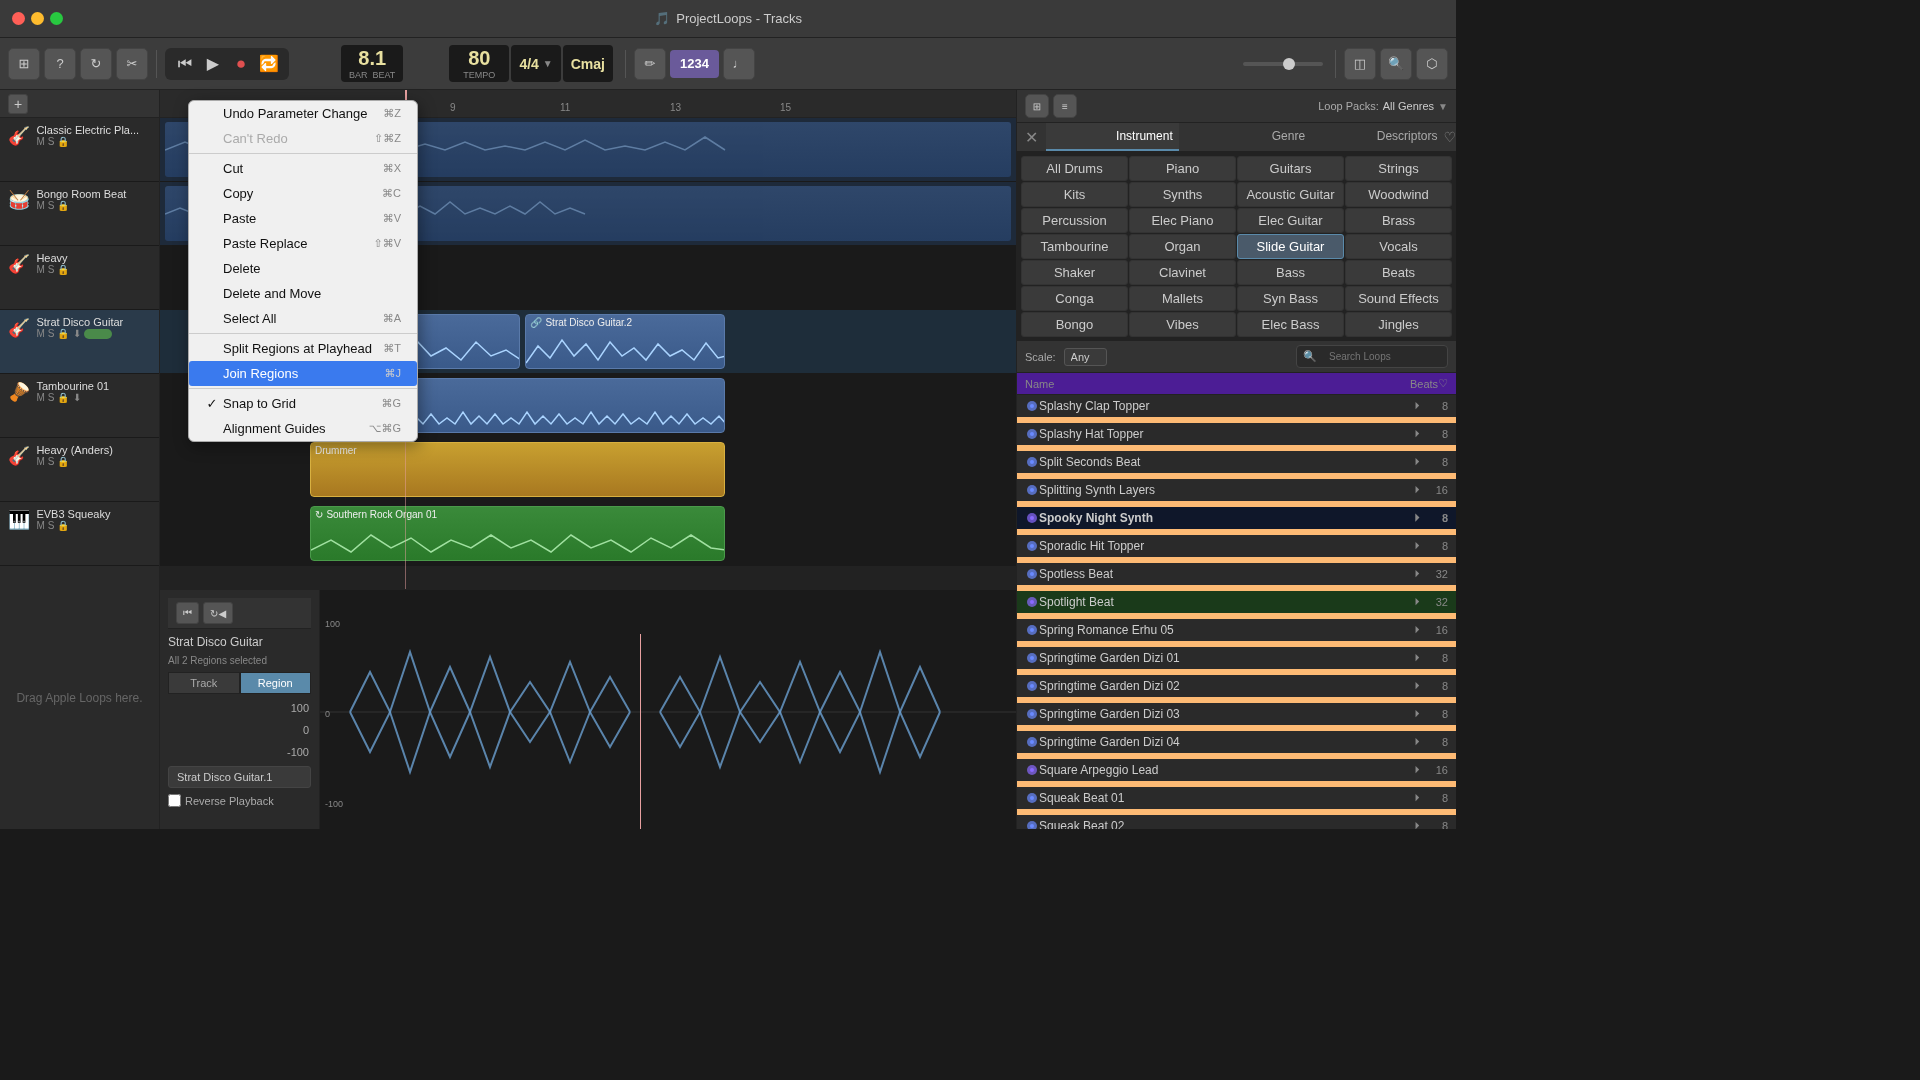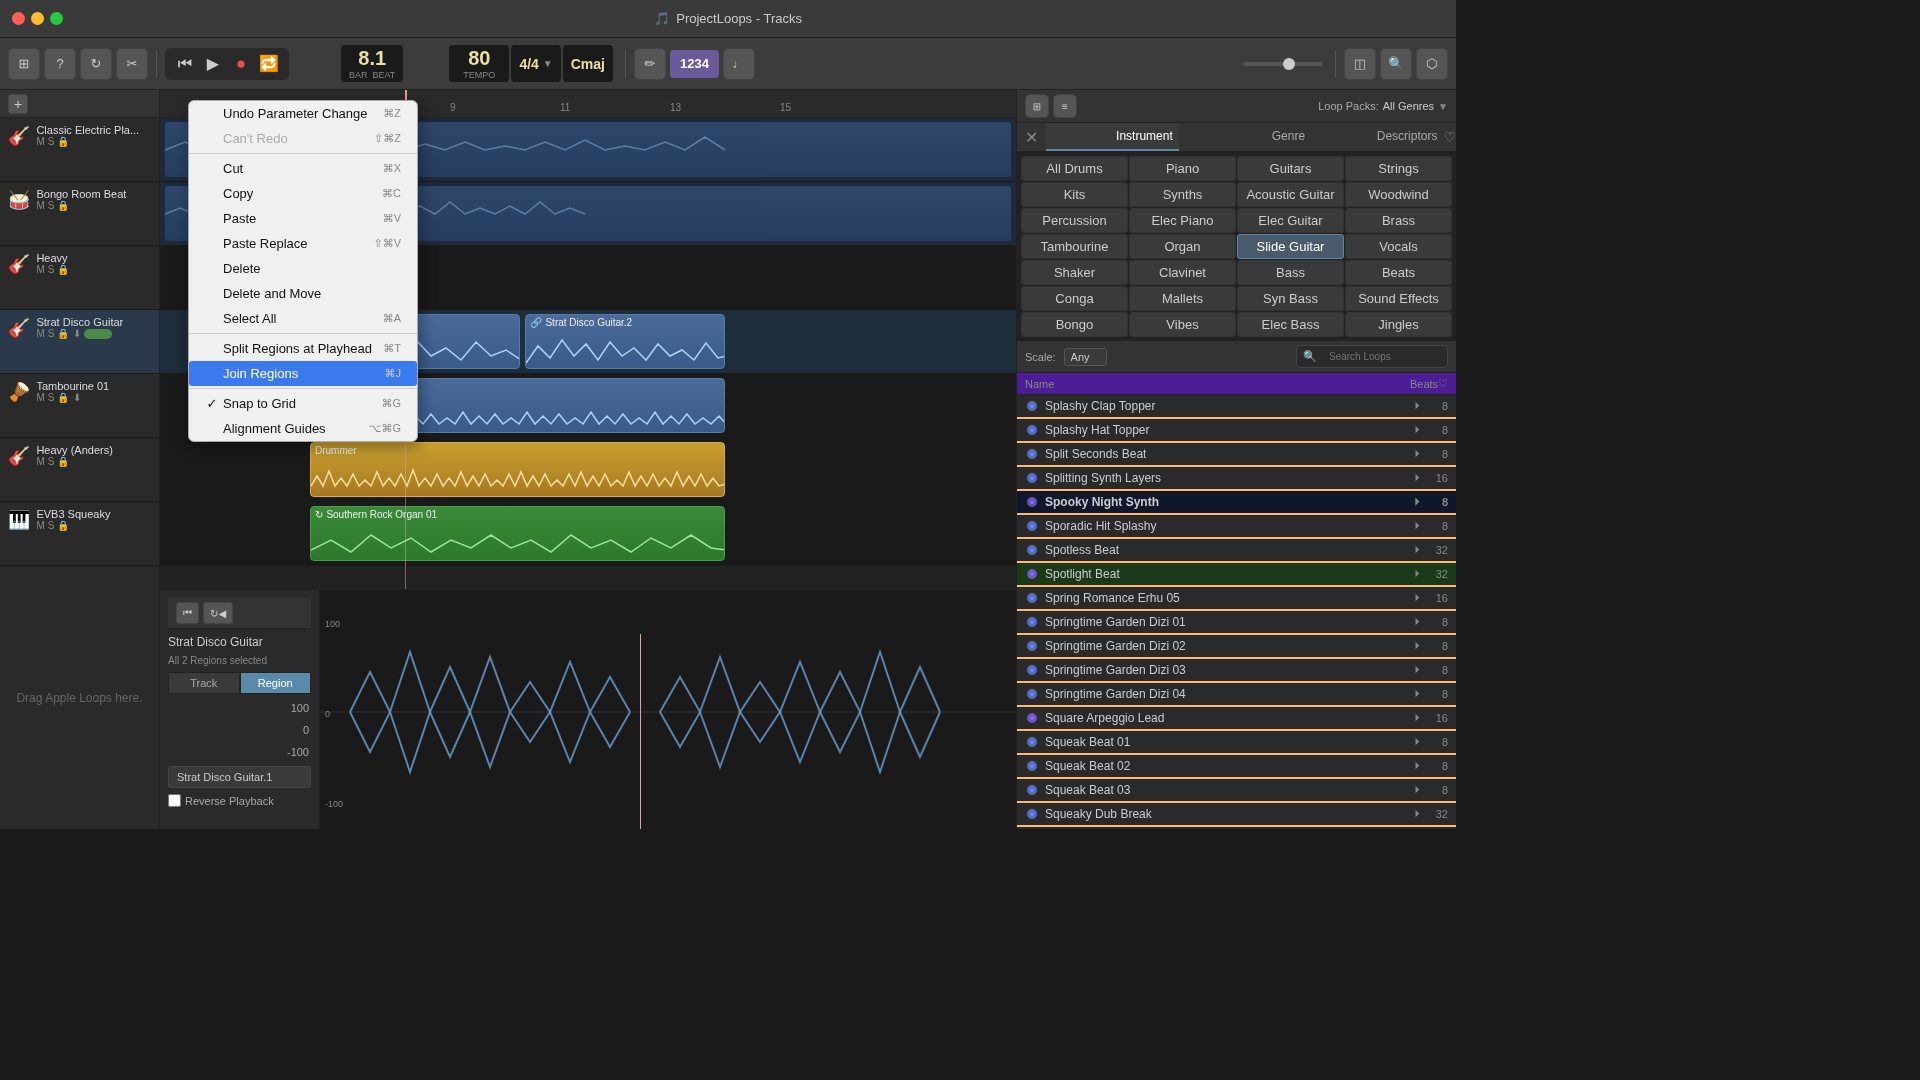--- a/index.html
+++ b/index.html
@@ -63,21 +63,21 @@
     .bottom-ruler { height: 20px; background: #4c1d95; border-bottom: 1px solid #222; display: flex; align-items: flex-end; padding-bottom: 3px; margin-top: 44px; }
 
     
     .right-panel { width: 440px; background: #2a2a2a; border-left: 1px solid #222; display: flex; flex-direction: column; flex-shrink: 0; }
     .rp-tab { flex: 1; padding: 6px; text-align: right; font-size: 12px; color: #aaa; cursor: pointer; border-bottom: 2px solid transparent; }
     .rp-tab.active { color: #fff; background: #3a3a3a; border-bottom: 2px solid #5a8aaa; }
     .instrument-grid { display: grid; grid-template-columns: 1fr 1fr 1fr 1fr; gap: 1px; padding: 4px; background: #222; }
     .inst-btn { background: #3a3a3a; border: 1px solid #333; border-radius: 3px; color: #ccc; padding: 4px 6px; font-size: 13px; text-align: center; cursor: pointer; }
     .search-input { flex: 1; background: #2a2a2a; border: 1px solid #444; border-radius: 4px; color: #ccc; padding: 3px 8px; font-size: 11px; }
     .loop-list { flex: 1; overflow-y: auto; }
-    .loop-item { display: flex; padding: 4px 8px; border-bottom: 2px solid #fdba74; cursor: pointer; gap: 6px; }
+    .loop-item { display: flex; padding: 4px 8px; border-bottom: 6px solid #fdba74; cursor: pointer; }
     .loop-icon { width: 14px; height: 14px; display: flex; align-items: center; justify-content: center; flex-shrink: 0; }
     .loop-name { flex: 1; font-size: 12px; color: #ccc; }
     .loop-beats { font-size: 11px; color: #888; width: 20px; text-align: right; }
     .loop-play-btn { width: 14px; height: 14px; color: #888; display: flex; align-items: center; justify-content: center; font-size: 10px; cursor: pointer; }
     .list-header { display: flex; align-items: center; padding: 4px 8px; border-bottom: 1px solid #222; background: #4c1d95; }
     .list-header-name { flex: 1; font-size: 11px; color: #888; }
     .list-header-beats { font-size: 11px; color: #888; width: 40px; text-align: right; }
     .scale-row { display: flex; align-items: center; padding: 4px 8px; background: #333; border-bottom: 1px solid #222; gap: 8px; }
     .scale-label { font-size: 11px; color: #aaa; }
     .loop-packs-row { display: flex; align-items: center; padding: 4px 8px; background: #333; border-bottom: 1px solid #222; gap: 4px; }
@@ -356,21 +356,21 @@
             <span>↻</span>
             <span>Tambourine 01.1</span>
           </div>
           <svg width="100%" height="40px" style="position:absolute;bottom:0;">
             <polyline points="0,32 8,25 16,32 24,20 32,32 40,24 48,32 56,22 64,32 72,26 80,32 88,20 96,32 104,24 112,32 120,22 128,32 136,26 144,32 152,20 160,32 168,24 176,32 184,22 192,32 200,26 208,32 216,20 224,32 232,24 240,32 248,22 256,32 264,26 272,32 280,20 288,32 296,24 304,32 312,22 320,32 328,26 336,32 344,20 352,32 360,24 368,32 376,22 384,32 392,26 400,32 408,24 415,32" fill="none" stroke="#aad4ff" stroke-width="1.5"></polyline>
           </svg>
         </div>
       </div>
 
       <div class="track-lane" style="height:64px;background:#1a1a1a;">
-        <div class="region region-yellow" style="left:150px;width:415px;top:4px;bottom:4px;">
+        <div class="region region-yellow" style="left:150px;width:415px;top:4px;bottom:4px;text-align:right;">
           <div class="region-label">
             <span>Drummer</span>
           </div>
           <svg width="100%" height="40px" style="position:absolute;bottom:0;">
             <polyline points="0,30 6,20 12,30 18,15 24,30 30,22 36,30 42,18 48,30 54,24 60,30 66,16 72,30 78,22 84,30 90,18 96,30 102,14 108,30 114,22 120,30 126,18 132,30 138,22 144,30 150,16 156,30 162,20 168,30 174,18 180,30 186,24 192,30 198,18 204,30 210,16 216,30 222,20 228,30 234,18 240,30 246,24 252,30 258,18 264,30 270,16 276,30 282,20 288,30 294,18 300,30 306,24 312,30 318,16 324,30 330,20 336,30 342,18 348,30 354,22 360,30 366,16 372,30 378,20 384,30 390,18 396,30 402,22 408,30 415,28" fill="none" stroke="#ffe0a0" stroke-width="1.5"></polyline>
           </svg>
         </div>
       </div>
 
       <div class="track-lane" style="height:64px;background:#1a1a1a;">
@@ -577,21 +577,21 @@
             <span class="loop-beats">8</span>
           </div>
         </div>
         <div class="loop-item">
           <div class="loop-icon">
             <svg width="12" height="12" viewBox="0 0 12 12">
               <circle cx="6" cy="6" r="5" fill="#6a8aff" opacity="0.7"></circle>
               <circle cx="6" cy="6" r="2" fill="#6a8aff"></circle>
             </svg>
           </div>
-          <span class="loop-name">Sporadic Hit Splashy</span>
+          <span class="loop-name">Sporadic Hit Topper</span>
           <div class="loop-beats-col">
             <div class="loop-play-btn" style="color: rgb(136, 136, 136);">⏵</div>
             <span class="loop-beats">8</span>
           </div>
         </div>
         <div class="loop-item">
           <div class="loop-icon">
             <svg width="12" height="12" viewBox="0 0 12 12">
               <circle cx="6" cy="6" r="5" fill="#6a8aff" opacity="0.7"></circle>
               <circle cx="6" cy="6" r="2" fill="#6a8aff"></circle>

